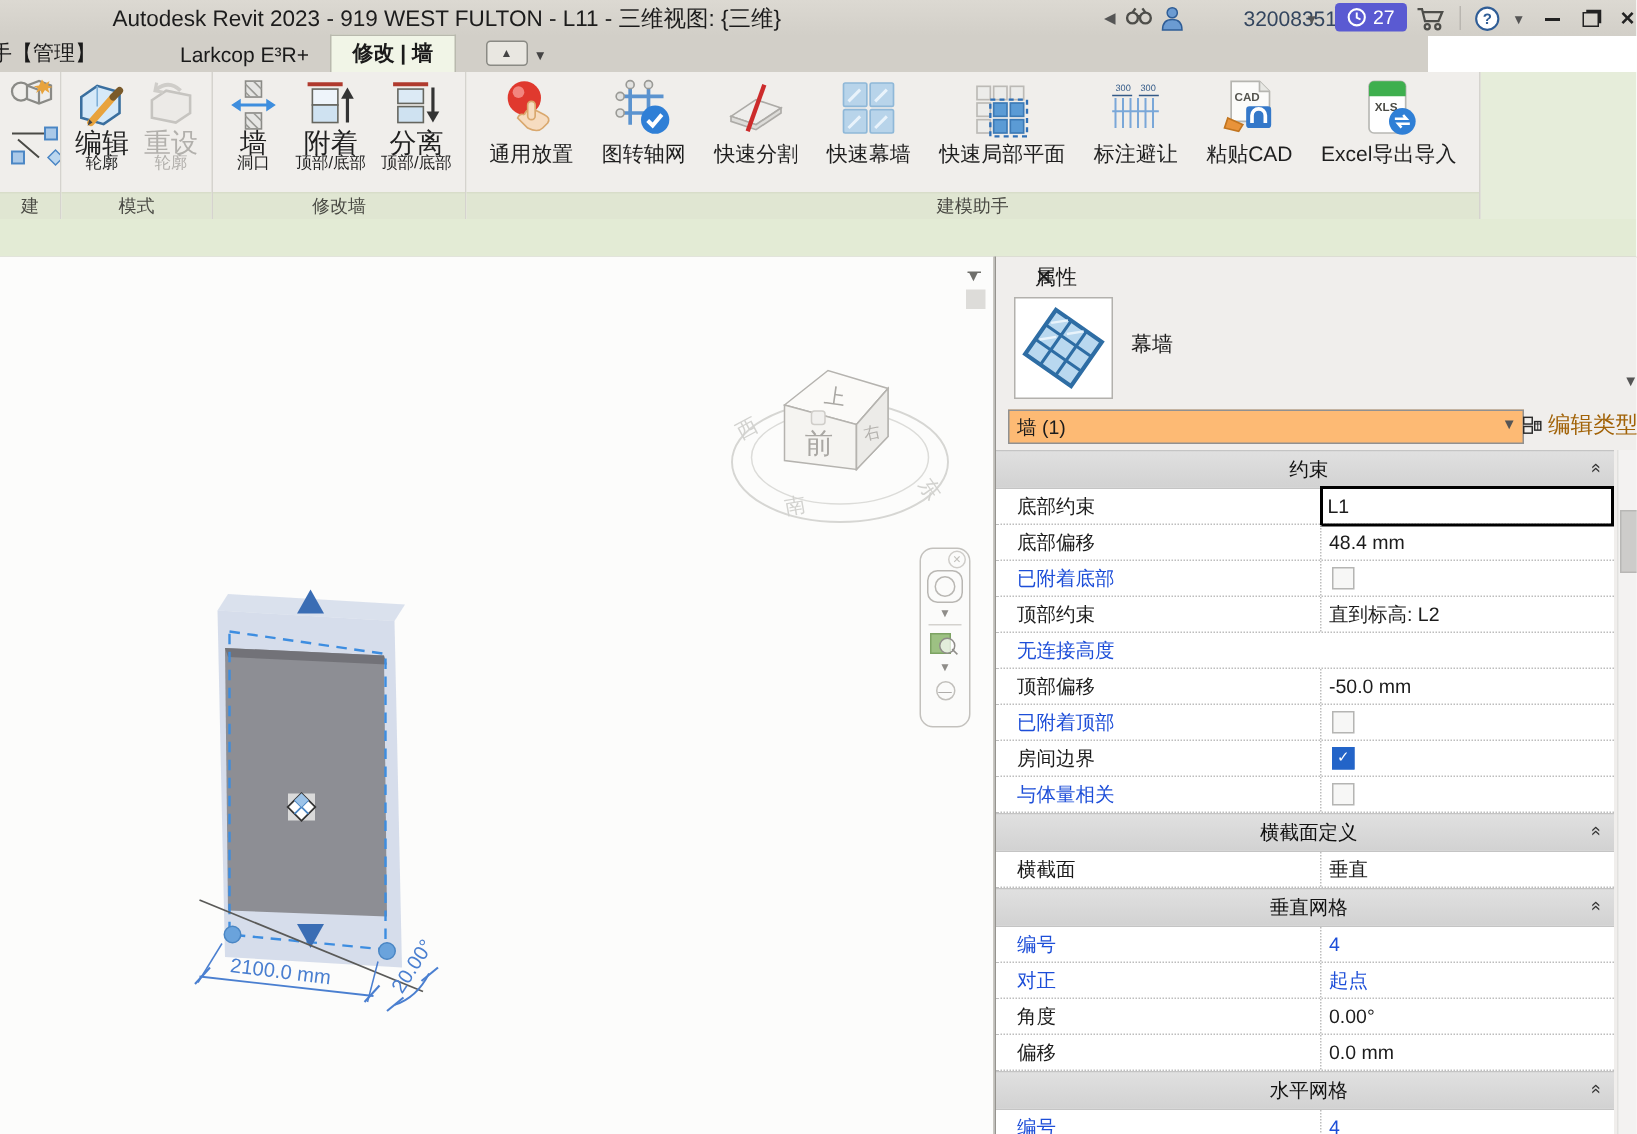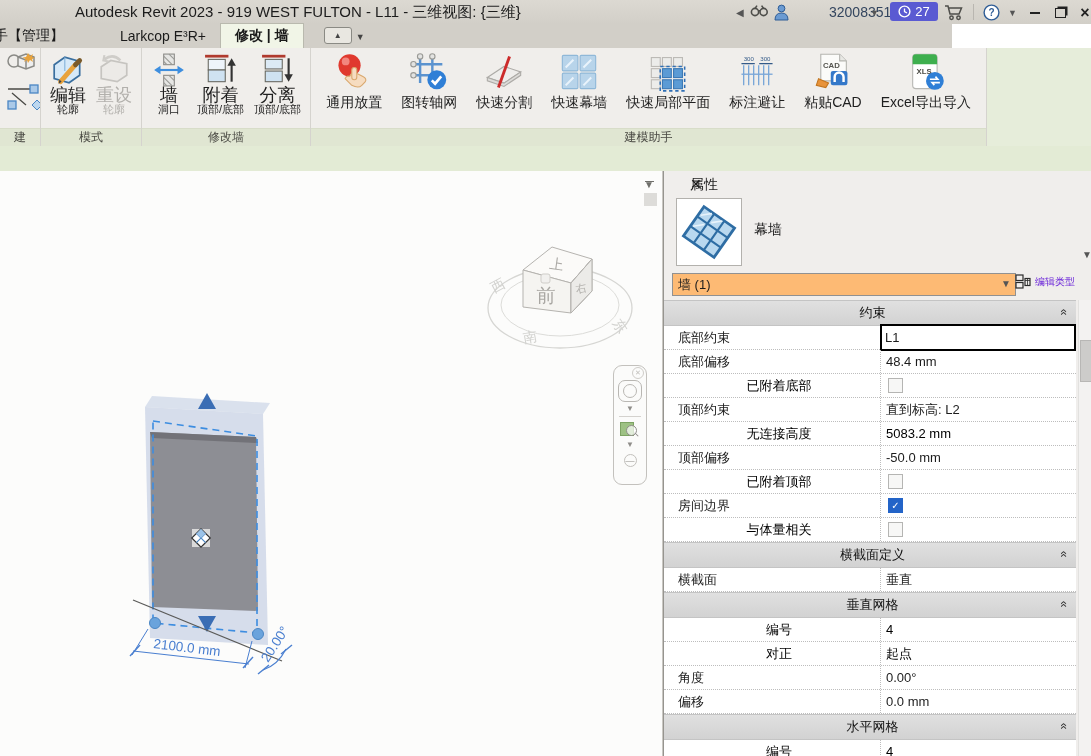--- a/index.html
+++ b/index.html
@@ -79,32 +79,32 @@
   #pal-title{left:0;top:2px;width:100%;height:23px;}
   #pal-title span{position:absolute;left:26px;top:3px;font-size:14px;color:#1c1c1c;}
   #pal-close{position:absolute;right:1px;top:3px;font-size:13px;color:#222;}
   #type-box{left:12px;top:27px;width:64px;height:66px;background:#fff;border:1px solid #b3b1ad;
             display:flex;align-items:center;justify-content:center;}
   #type-name{left:90px;top:50px;font-size:14px;color:#1c1c1c;}
   #type-caret{right:0px;top:78px;font-size:10px;color:#555;}
   #combo{left:8px;top:102px;width:337px;height:21px;background:#fdba74;border:1px solid #919191;
          font-size:13px;color:#1c1c1c;display:flex;align-items:center;padding-left:5px;}
   #combo-caret{position:absolute;right:4px;top:4px;font-size:10px;color:#555;}
-  #edit-type{left:351px;top:103px;display:flex;align-items:center;gap:4px;font-size:10px;color:#6d28d9;white-space:nowrap;overflow:hidden;width:77px;}
+  #edit-type{left:351px;top:103px;display:flex;align-items:center;gap:4px;font-size:15px;color:#a16207;white-space:nowrap;overflow:hidden;width:77px;}
 
   #prop-grid{left:0;top:129px;width:412px;background:#fff;}
   .sec{height:24px;background:linear-gradient(#e0e0e0,#d2d2d2);border-top:1px solid #c4c4c4;border-bottom:1px solid #c4c4c4;
        display:flex;align-items:center;position:relative;justify-content:center;}
   .sec span.lbl{margin-left:5px;font-size:13px;color:#111;}
   .sec .chev{position:absolute;right:8px;top:4px;font-size:12px;color:#333;transform:rotate(90deg);}
   .prow{height:23px;border-bottom:1px dotted #bdbdbd;display:flex;align-items:center;position:relative;}
   .prow .lbl{width:202px;padding-left:14px;font-size:13px;color:#1c1c1c;white-space:nowrap;overflow:hidden;}
   .prow .val{flex:1;height:100%;border-left:1px dotted #bdbdbd;display:flex;align-items:center;padding-left:5px;
              font-size:13px;color:#1c1c1c;position:relative;}
-  .prow.dis .lbl,.prow.dis .val{color:#000000;text-align:center;}
+  .prow.dis .lbl,.prow.dis .val{color:#1d4ed8;}
   .prow .val.sel{border:2px solid #000;padding-left:3px;margin-left:0;}
   .cb{width:13px;height:13px;border:1px solid #b5b5b3;background:#f7f7f6;margin-left:2px;}
   .cb.on{background:#2364c8;border-color:#2364c8;color:#fff;font-size:10px;line-height:13px;text-align:center;}
 
   #pal-scroll{left:414px;top:129px;width:12px;height:456px;background:#f3f2f1;border-left:1px solid #e2e1df;}
   #pal-thumb{position:absolute;left:1px;top:40px;width:10px;height:40px;background:#cdccca;border:1px solid #b8b7b5;}
 
   svg text{font-family:"Liberation Sans","DejaVu Sans",sans-serif;}
 </style>
 </head>
@@ -519,21 +519,20 @@
         <span class="val">
           <span class="cb"></span>
         </span>
       </div>
       <div class="prow">
         <span class="lbl">顶部约束</span>
         <span class="val">直到标高: L2</span>
       </div>
       <div class="prow dis">
         <span class="lbl">无连接高度</span>
-        <span class="val">5083.2 mm</span>
       </div>
       <div class="prow">
         <span class="lbl">顶部偏移</span>
         <span class="val">-50.0 mm</span>
       </div>
       <div class="prow dis">
         <span class="lbl">已附着顶部</span>
         <span class="val">
           <span class="cb"></span>
         </span>

